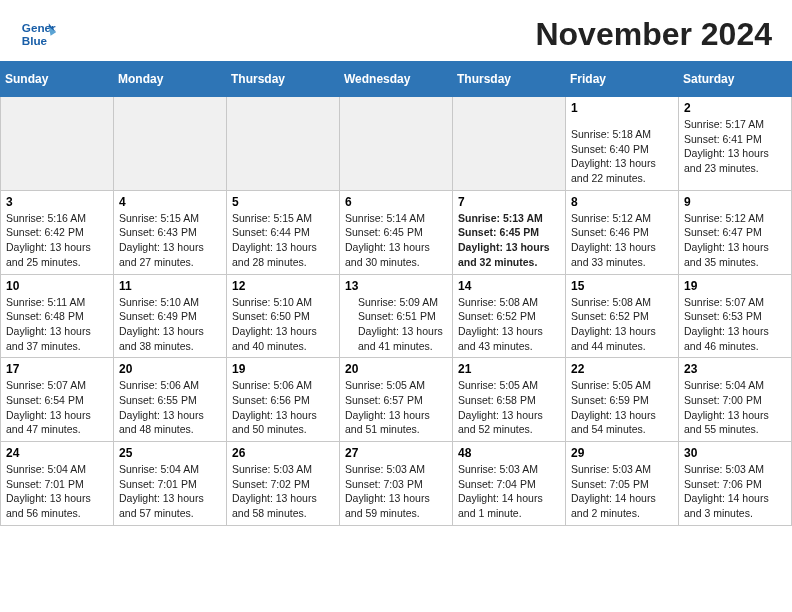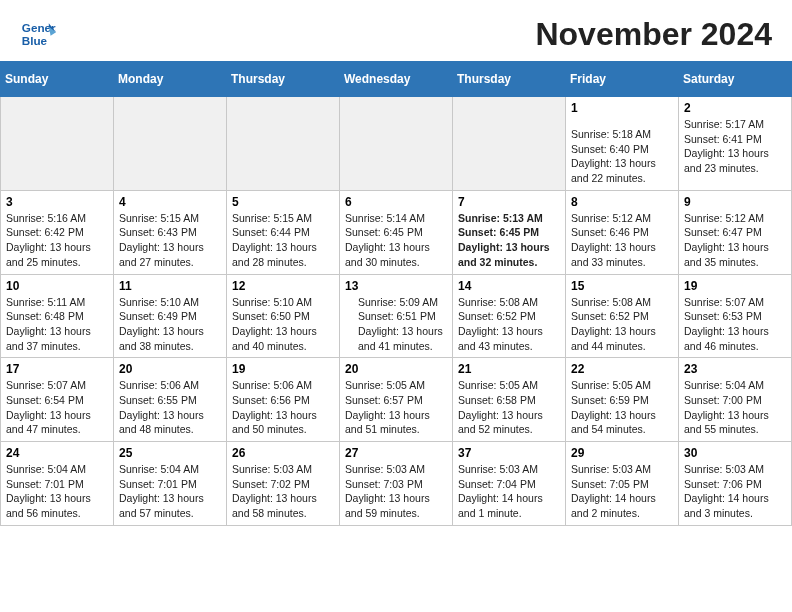--- a/index.html
+++ b/index.html
@@ -302,21 +302,21 @@
 and 58 minutes.</div>
         </td>
         <td>
           <span class="day-num">27</span>
           <div class="day-info" style="white-space: pre-line;">Sunrise: 5:03 AM
 Sunset: 7:03 PM
 Daylight: 13 hours
 and 59 minutes.</div>
         </td>
         <td>
-          <span class="day-num">37</span>
+          <span class="day-num">48</span>
           <div class="day-info" style="white-space: pre-line;">Sunrise: 5:03 AM
 Sunset: 7:04 PM
 Daylight: 14 hours
 and 1 minute.</div>
         </td>
         <td>
           <span class="day-num">29</span>
           <div class="day-info" style="white-space: pre-line;">Sunrise: 5:03 AM
 Sunset: 7:05 PM
 Daylight: 14 hours

